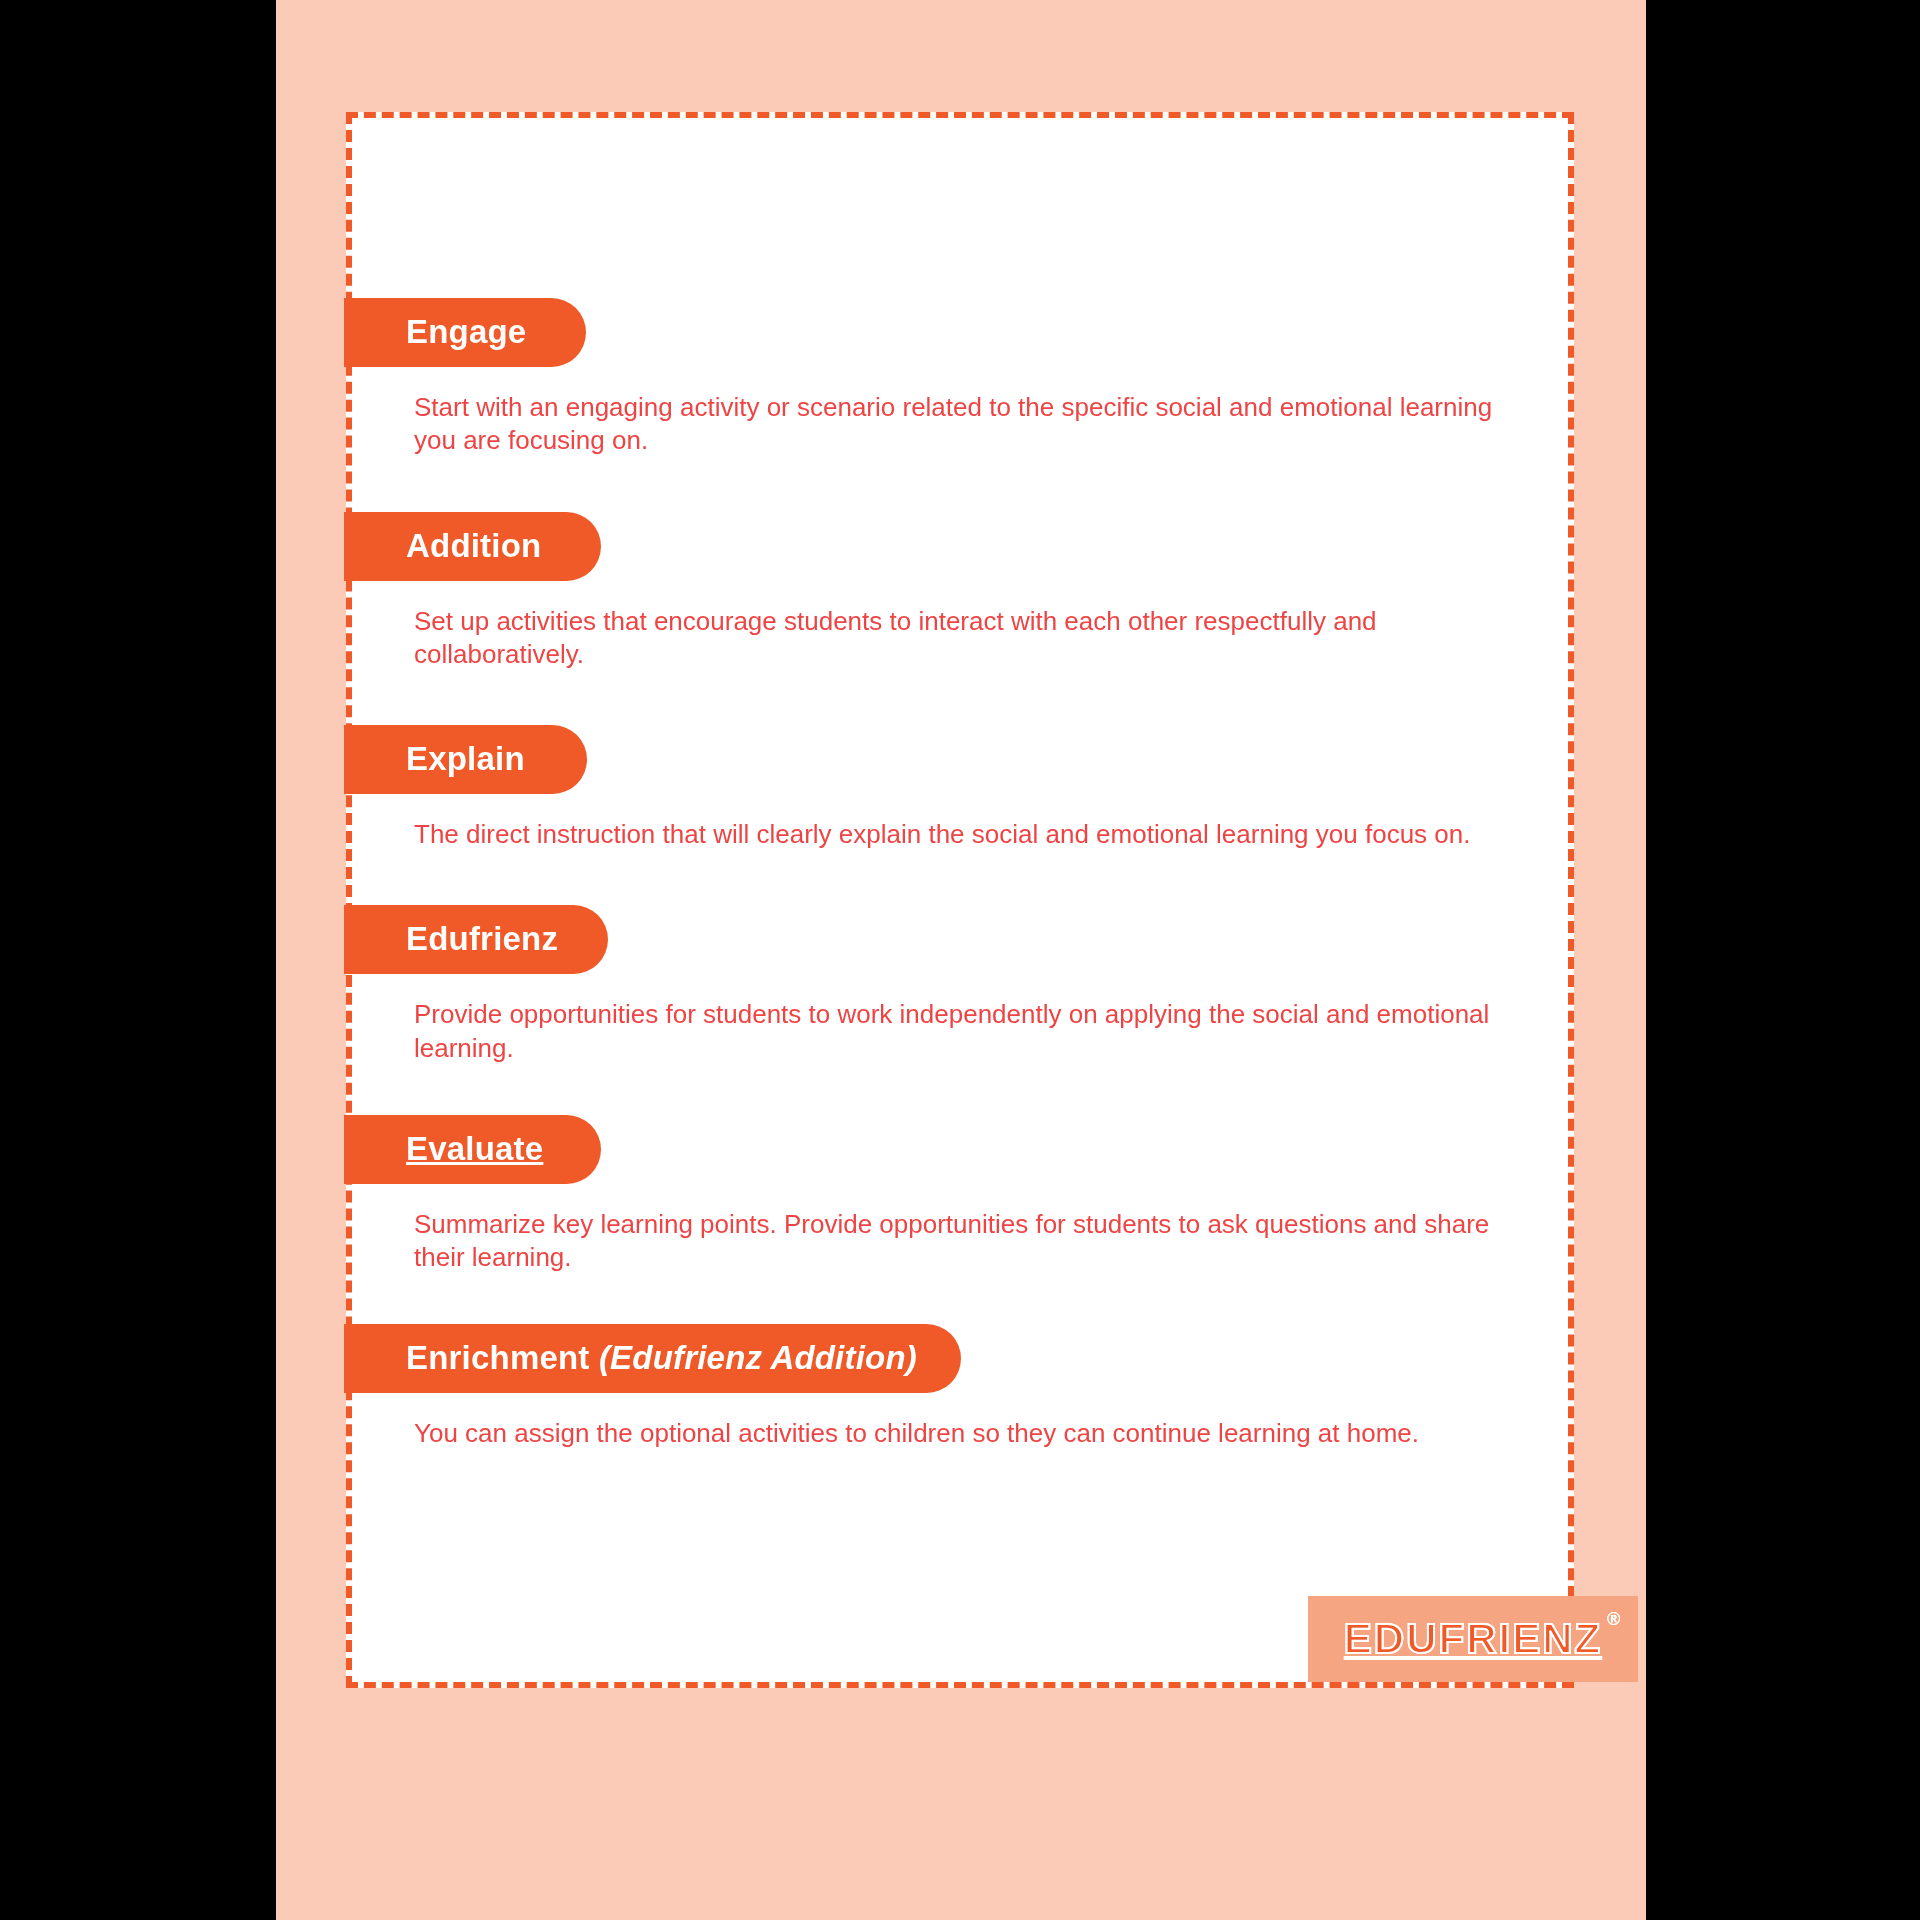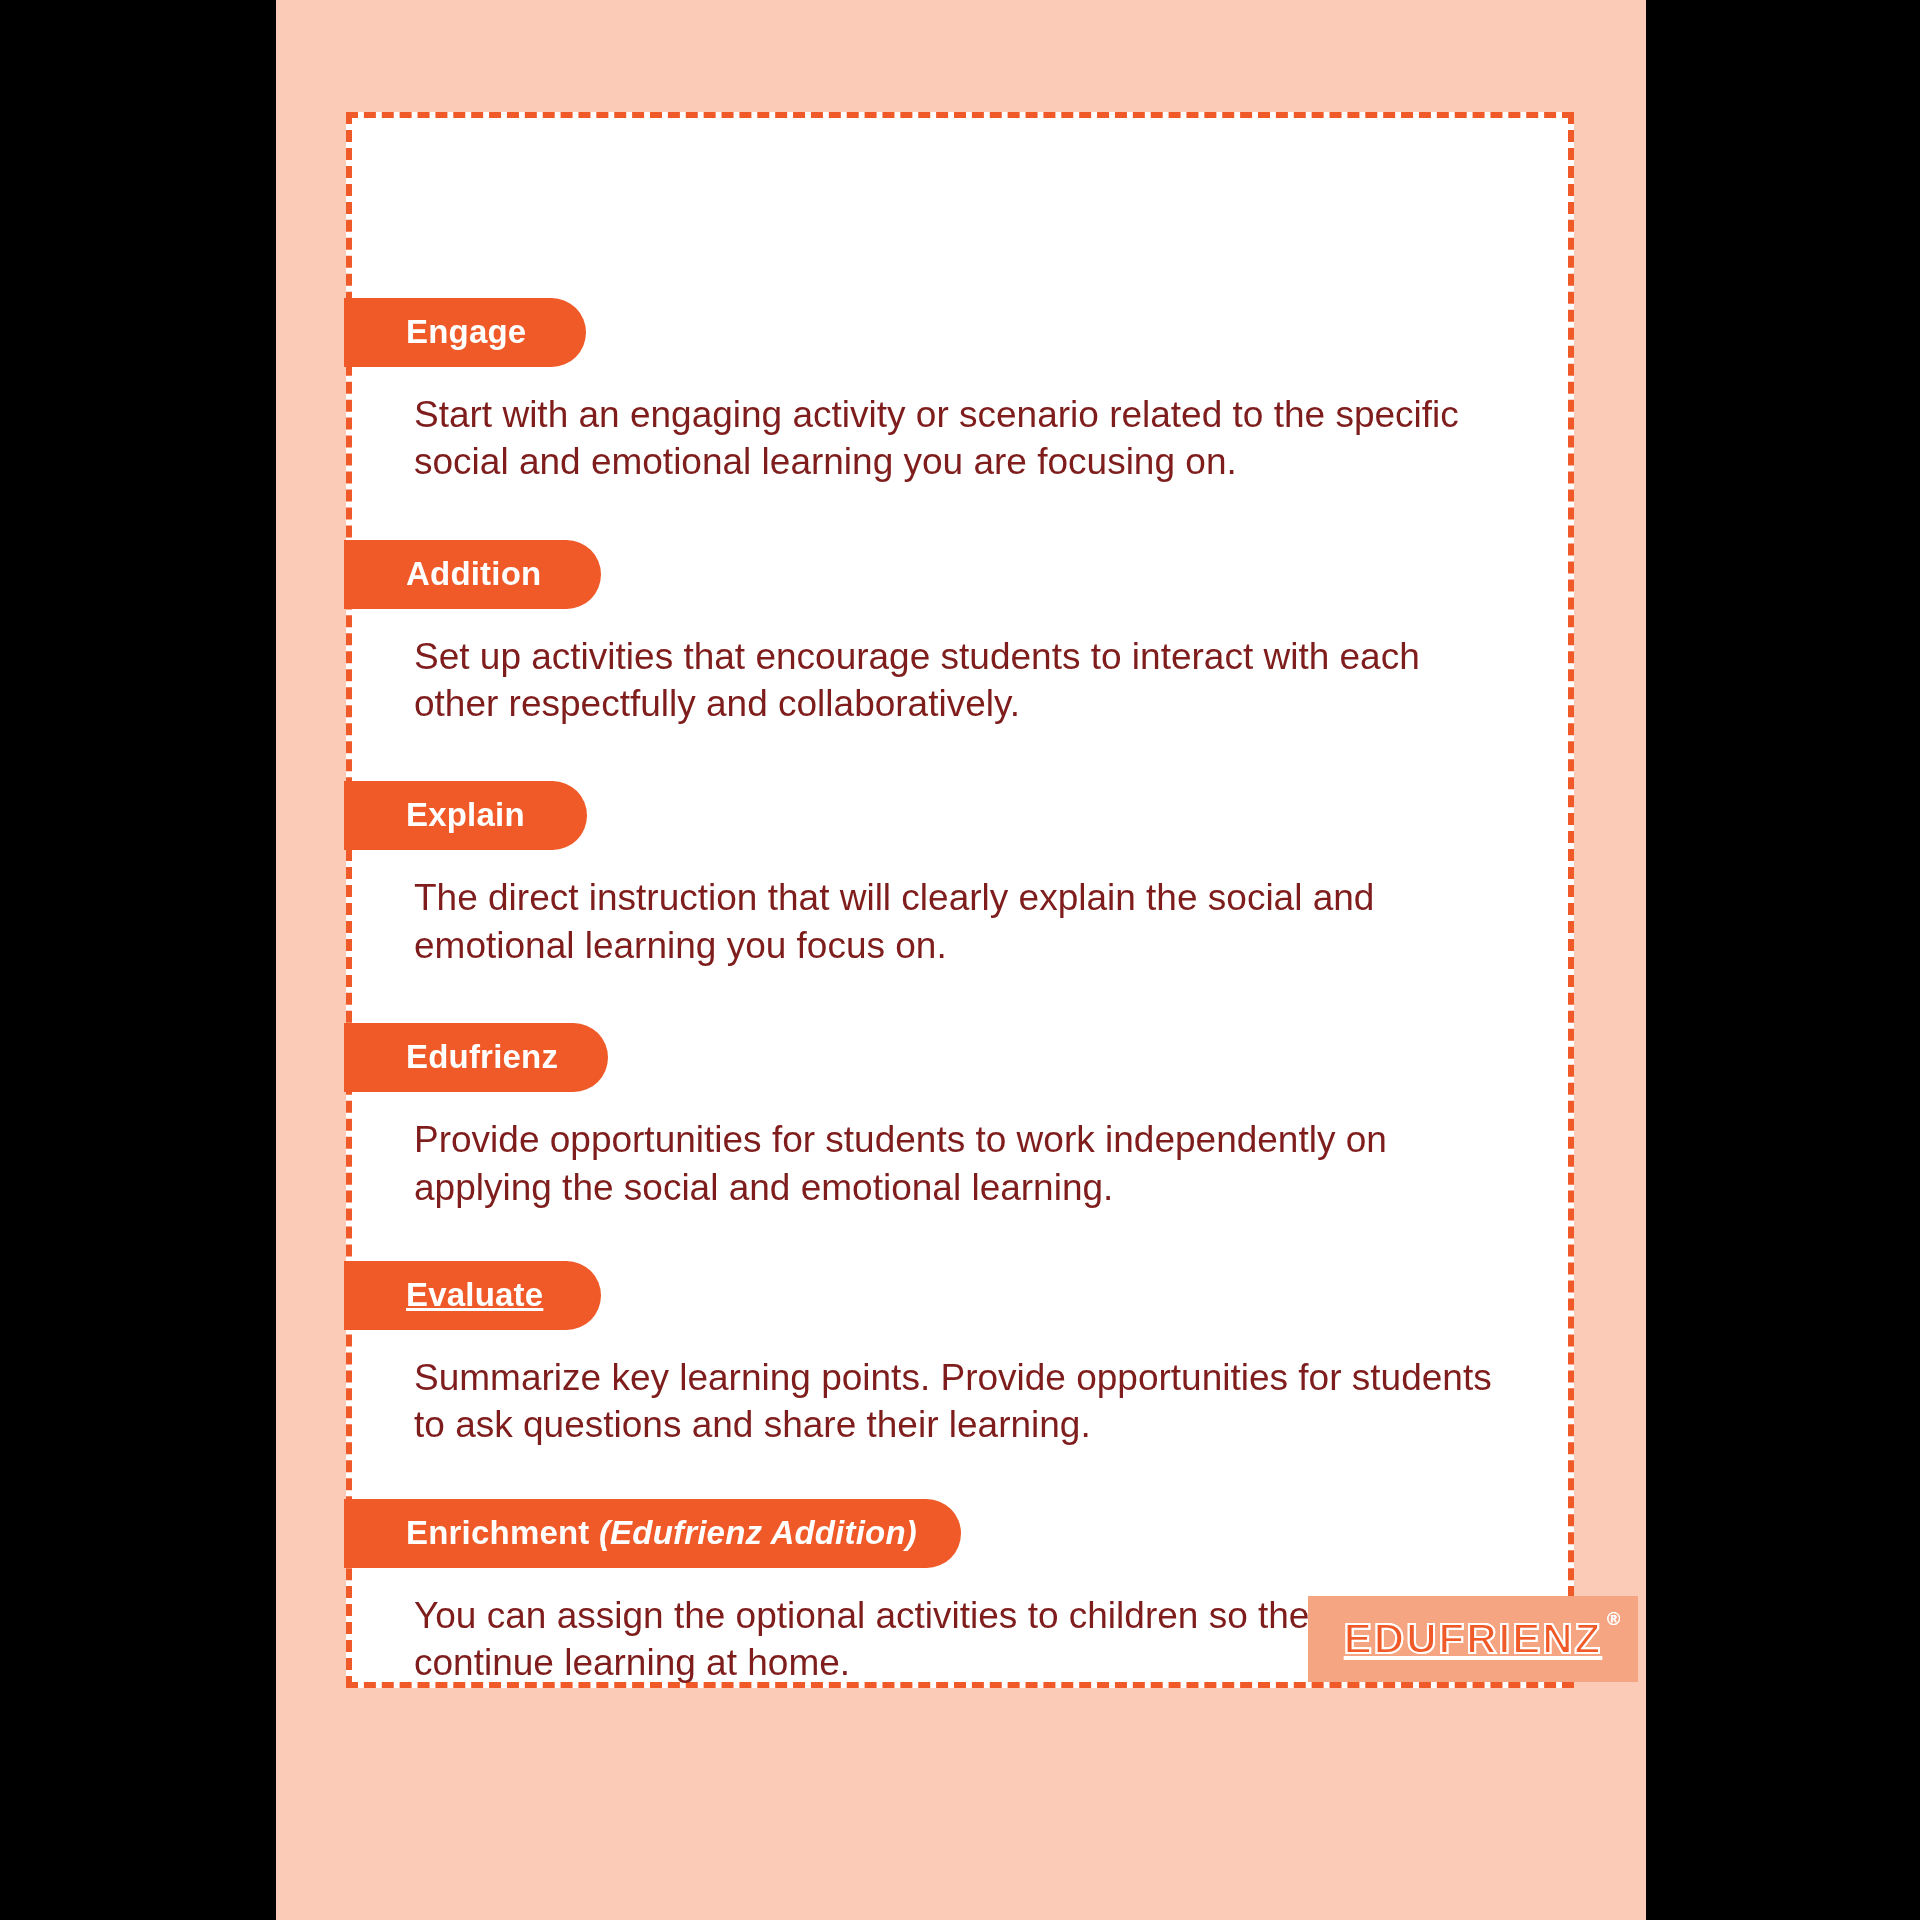--- a/index.html
+++ b/index.html
@@ -72,23 +72,23 @@
     margin-left: -8px;
     letter-spacing: 0.2px;
     white-space: nowrap;
   }
   .pill .pill-sub {
     font-style: italic;
     font-weight: bold;
   }
 
   .body-text {
-    font-size: 37px;
+    font-size: 26px;
     line-height: 1.28;
-    color: #7f1d1d;
+    color: #ef4444;
     margin: 24px 0 0 62px;
     max-width: 1080px;
   }
 
   .section.engage .pill { padding-right: 60px; }
   .section.explore .pill { padding-right: 60px; }
   .section.explain .pill { padding-right: 62px; text-align: center; }
   .section.elaborate .pill { padding-right: 50px; }
   .section.evaluate .pill { padding-right: 58px; text-decoration: underline; }
   .section.enrichment .pill { padding-right: 44px; }

